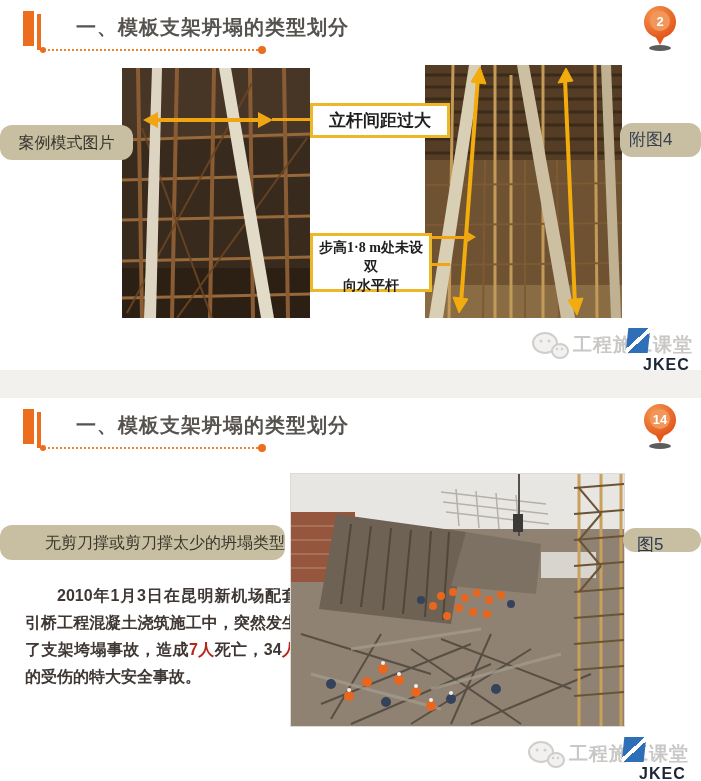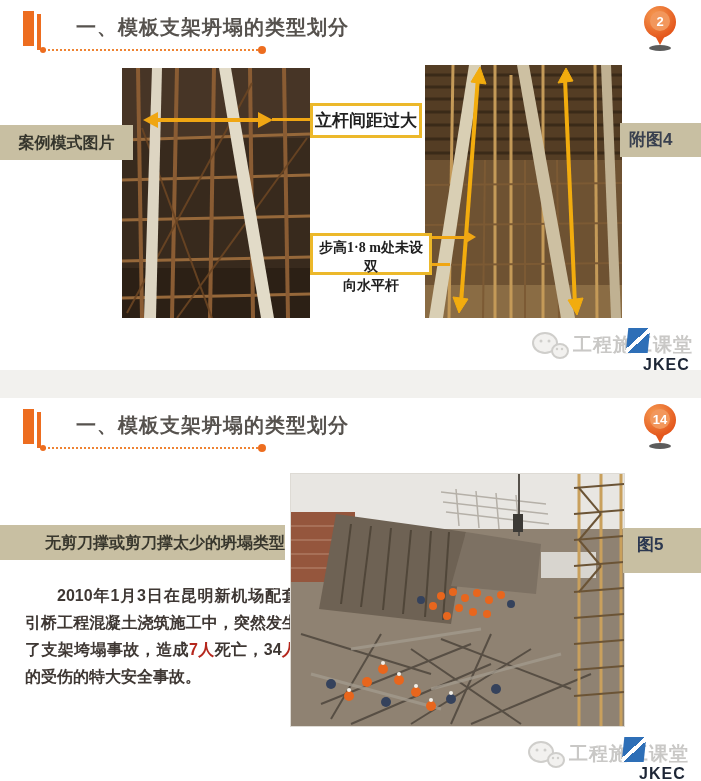--- a/index.html
+++ b/index.html
@@ -26,43 +26,43 @@
   .pin-tail{position:absolute;left:9px;top:26px;width:0;height:0;
     border-left:7px solid transparent;border-right:7px solid transparent;
     border-top:13px solid #E4571C;}
   .pin-inner{position:absolute;left:6px;top:5px;width:20px;height:20px;border-radius:50%;
     background:#F2975C;color:#fff;font-size:13px;font-weight:bold;
     display:flex;align-items:center;justify-content:center;}
   .pin-base{position:absolute;left:5px;top:39px;width:22px;height:6px;border-radius:50%;
     background:#5c5c5c;}
 
   
-  .tag{position:absolute;background:#C8BFA2;font-weight:bold;box-sizing:border-box;z-index:5;}
+  .tag{position:absolute;background:#C8BFA2;font-weight:normal;box-sizing:border-box;z-index:5;border-radius:12px;}
   #s1-left-label{left:0;top:125px;width:133px;height:35px;line-height:35px;
     text-align:center;font-size:16px;color:#35352C;}
   #s1-fig-label{left:620px;top:123px;width:81px;height:34px;line-height:34px;
     padding-left:9px;font-size:17px;color:#39404F;}
   #s2-left-label{left:0;top:127px;width:285px;height:35px;line-height:35px;
     text-align:right;font-size:16px;color:#38372D;}
-  #s2-fig-label{left:623px;top:130px;width:78px;height:45px;line-height:33px;
+  #s2-fig-label{left:623px;top:130px;width:78px;height:24px;line-height:33px;
     padding-left:14px;font-size:17px;color:#2C3850;}
 
   
   .photo{position:absolute;overflow:hidden;background:#3a2c20;}
   .photo svg{display:block;width:100%;height:100%;}
   #photo-left{left:122px;top:68px;width:188px;height:250px;}
   #photo-right{left:425px;top:65px;width:197px;height:253px;}
   #photo-collapse{left:290px;top:75px;width:333px;height:252px;border:1px solid #dedbd5;}
 
   
   .callout{position:absolute;background:#fff;border:3px solid #ECB82A;box-sizing:border-box;
     font-family:"Liberation Serif","DejaVu Serif",serif;font-weight:bold;color:#1F1F1F;
     text-align:center;z-index:6;}
-  #callout1{left:310px;top:103px;width:112px;height:35px;line-height:29px;font-size:17px;}
-  #callout2{left:310px;top:233px;width:122px;height:42px;font-size:14px;line-height:19px;
+  #callout1{left:310px;top:103px;width:140px;height:35px;line-height:29px;font-size:17px;}
+  #callout2{left:310px;top:233px;width:122px;height:59px;font-size:14px;line-height:19px;
     padding-top:2px;}
   .conn{position:absolute;background:#F0A613;z-index:4;}
   #conn1{left:272px;top:118px;width:40px;height:3px;}
   #conn2a{left:430px;top:236px;width:36px;height:3px;}
   #conn2b{left:430px;top:263px;width:20px;height:3px;}
   #conn2-arrow{position:absolute;left:466px;top:231px;width:0;height:0;z-index:4;
     border-top:6px solid transparent;border-bottom:6px solid transparent;
     border-left:10px solid #F0A613;}
 
   .caption{position:absolute;left:140px;top:324px;width:420px;text-align:center;

